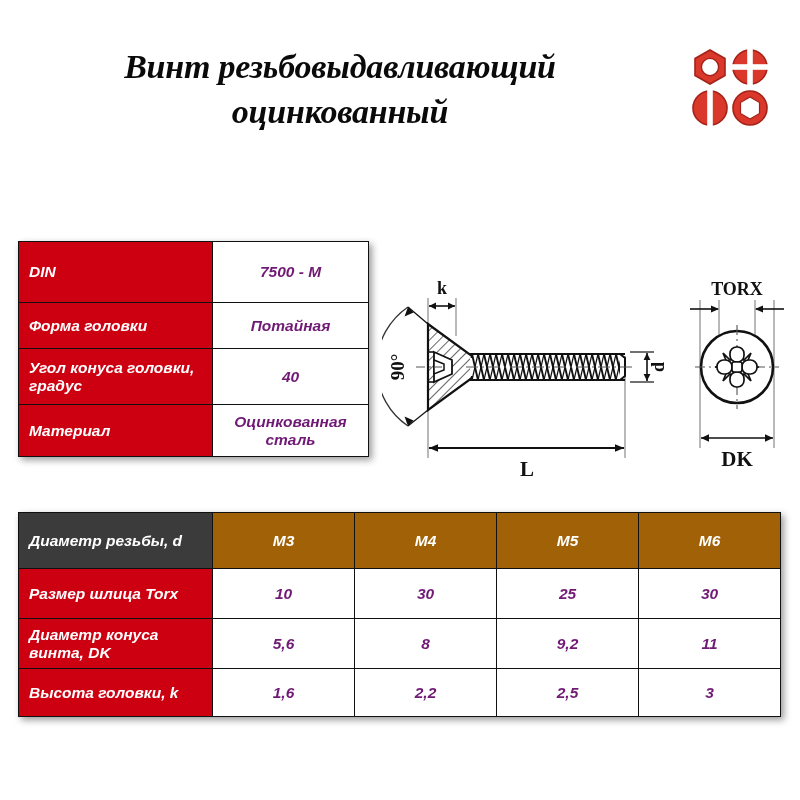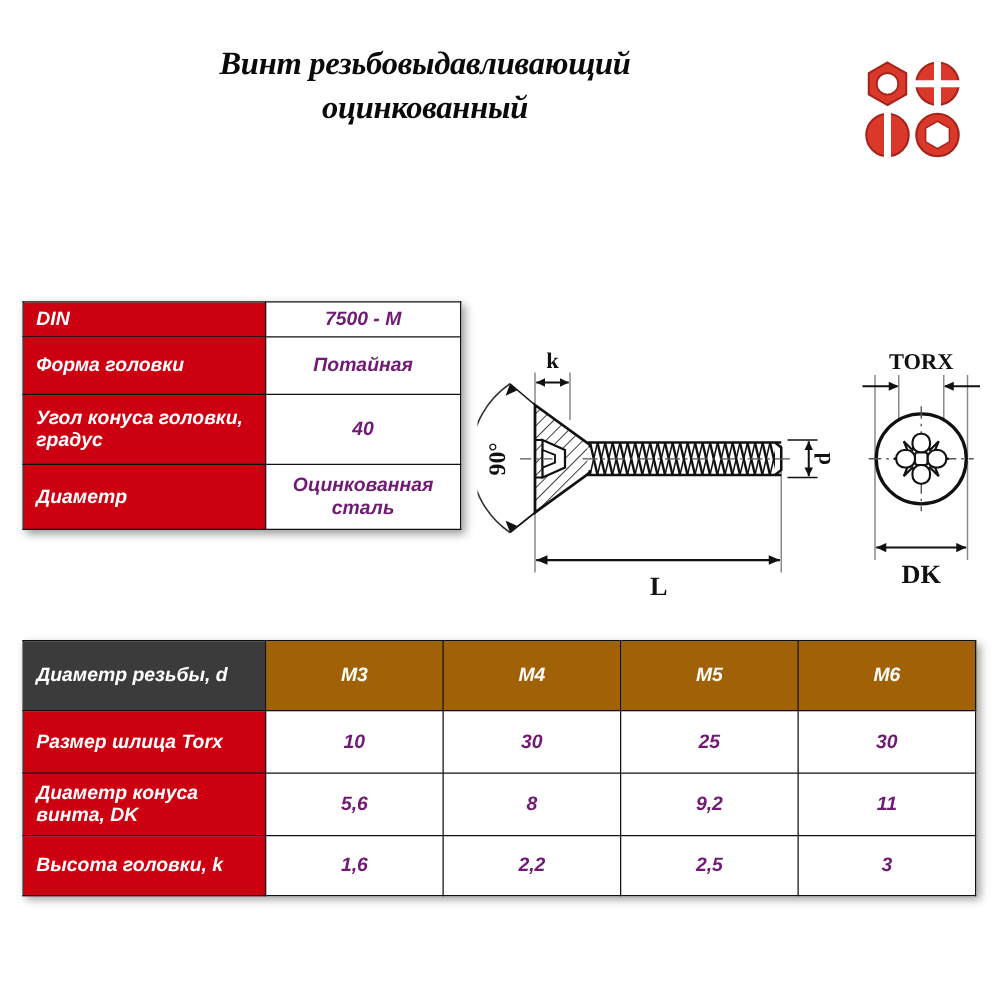--- a/index.html
+++ b/index.html
@@ -7,27 +7,27 @@
     width: 800px; height: 800px;
     background: #ffffff;
     font-family: "Liberation Sans", sans-serif;
     overflow: hidden;
   }
   #page { position: relative; width: 800px; height: 800px; background: #fff; }
 
   
   #title-block {
     position: absolute;
-    left: 40px; top: 34px;
+    left: 40px; top: 44px;
     width: 600px;
     text-align: center;
     font-family: "Liberation Serif", serif;
     font-weight: bold;
     font-style: italic;
-    font-size: 26px;
+    font-size: 34px;
     line-height: 1.33;
     color: #0a0a0a;
     letter-spacing: -0.2px;
   }
   #title-block .tline { display: block; white-space: nowrap; }
 
   
   #logo { position: absolute; left: 692px; top: 48px; width: 78px; height: 80px; }
 
   
@@ -114,33 +114,33 @@
     </svg>
   </div>
 
   <table id="spec-table" class="tbl">
     <colgroup>
         <col style="width:194px">
         <col style="width:156px">
       </colgroup>
     <tbody>
       <tr>
-        <td class="lbl" style="height:28px">DIN</td>
+        <td class="lbl" style="height:61px">DIN</td>
         <td class="val">7500 - M</td>
       </tr>
       <tr>
         <td class="lbl" style="height:46px">Форма головки</td>
         <td class="val">Потайная</td>
       </tr>
       <tr>
         <td class="lbl" style="height:56px">Угол конуса головки, градус</td>
         <td class="val">40</td>
       </tr>
       <tr>
-        <td class="lbl" style="height:52px">Диаметр</td>
+        <td class="lbl" style="height:52px">Материал</td>
         <td class="val">Оцинкованная сталь</td>
       </tr>
     </tbody>
   </table>
 
   <table id="dim-table" class="tbl">
     <colgroup>
       <col style="width:194px">
         <col style="width:142px">
         <col style="width:142px">

